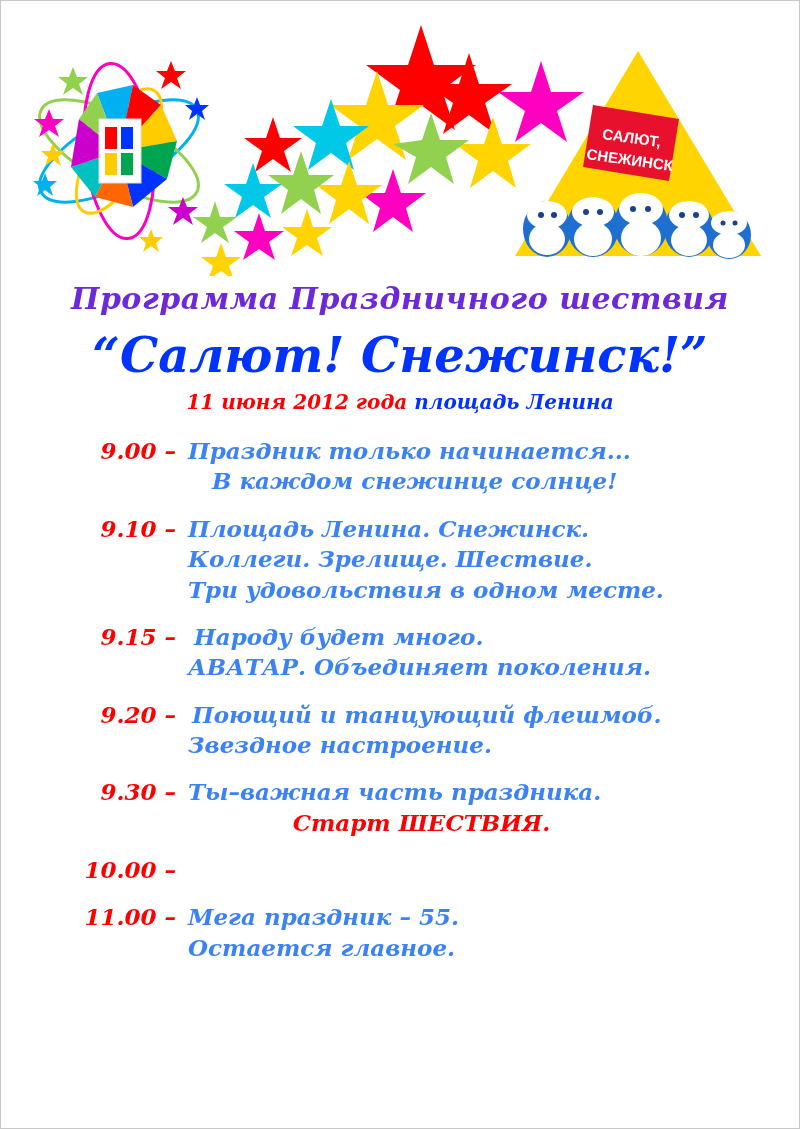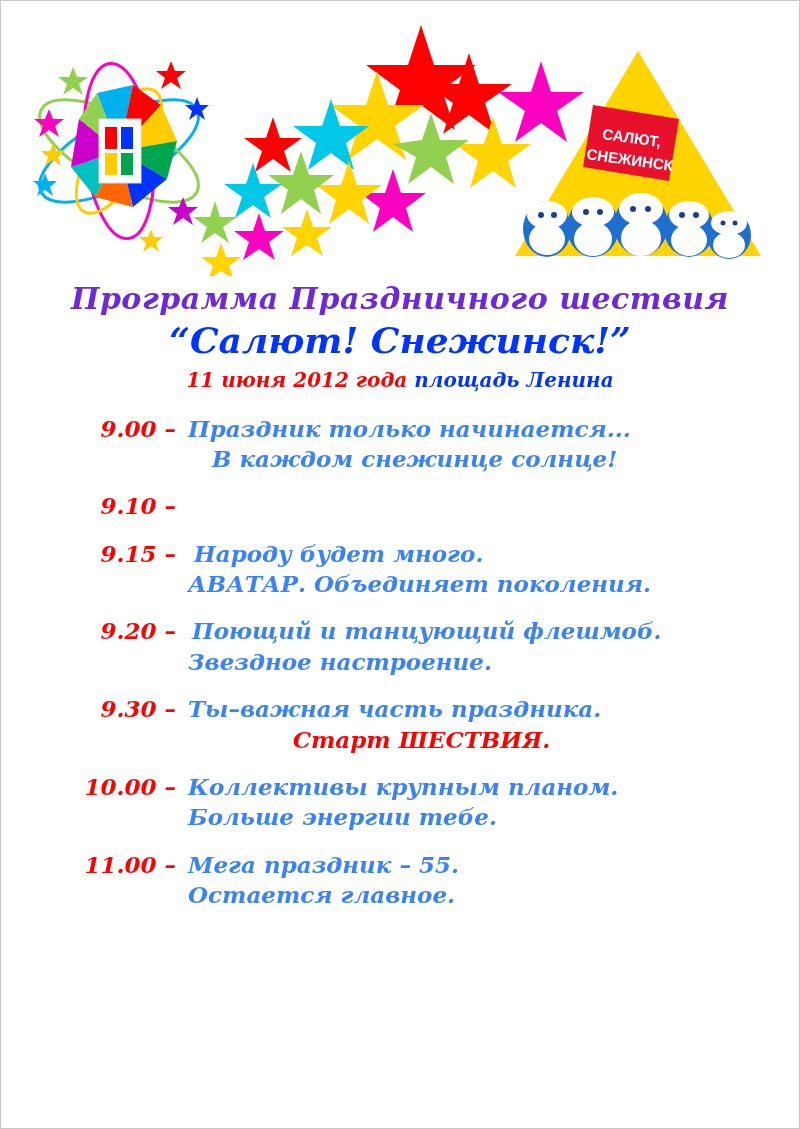--- a/index.html
+++ b/index.html
@@ -46,23 +46,23 @@
     font-style: italic;
     font-size: 30px;
     letter-spacing: 0.5px;
     line-height: 1.15;
   }
   .title-sub {
     color: #0033ff;
     font-family: "DejaVu Serif", serif;
     font-weight: bold;
     font-style: italic;
-    font-size: 36px;
+    font-size: 48px;
     line-height: 1.2;
-    margin-top: 2px;
+    margin-top: 10px;
   }
   .title-date {
     font-family: "DejaVu Serif", serif;
     font-weight: bold;
     font-style: italic;
     font-size: 20px;
     margin-top: 6px;
     line-height: 1.2;
   }
   .title-date .d1 { color: #ff0000; }
@@ -243,20 +243,25 @@
     <div class="row r-9-00">
       <div class="time">9.00 –</div>
       <div class="lines">
         <div class="line">Праздник  только начинается...</div>
         <div class="line indent-1">В каждом снежинце солнце!</div>
       </div>
     </div>
 
     <div class="row r-9-10">
       <div class="time">9.10 –</div>
+      <div class="lines">
+        <div class="line">Площадь Ленина. Снежинск.</div>
+        <div class="line">Коллеги. Зрелище. Шествие.</div>
+        <div class="line">Три удовольствия в одном месте.</div>
+      </div>
     </div>
 
     <div class="row r-9-15">
       <div class="time">9.15 –</div>
       <div class="lines">
         <div class="line">Народу  будет много.</div>
         <div class="line">АВАТАР. Объединяет поколения.</div>
       </div>
     </div>
 
@@ -271,24 +276,20 @@
     <div class="row r-9-30">
       <div class="time">9.30 –</div>
       <div class="lines">
         <div class="line">Ты–важная часть праздника.</div>
         <div class="line center-red">Старт ШЕСТВИЯ.</div>
       </div>
     </div>
 
     <div class="row r-10-00">
       <div class="time">10.00 –</div>
-      <div class="lines">
-        <div class="line">Коллективы крупным планом.</div>
-        <div class="line">Больше энергии тебе.</div>
-      </div>
     </div>
 
     <div class="row r-11-00">
       <div class="time">11.00 –</div>
       <div class="lines">
         <div class="line">Мега  праздник – 55.</div>
         <div class="line">Остается главное.</div>
       </div>
     </div>
 

